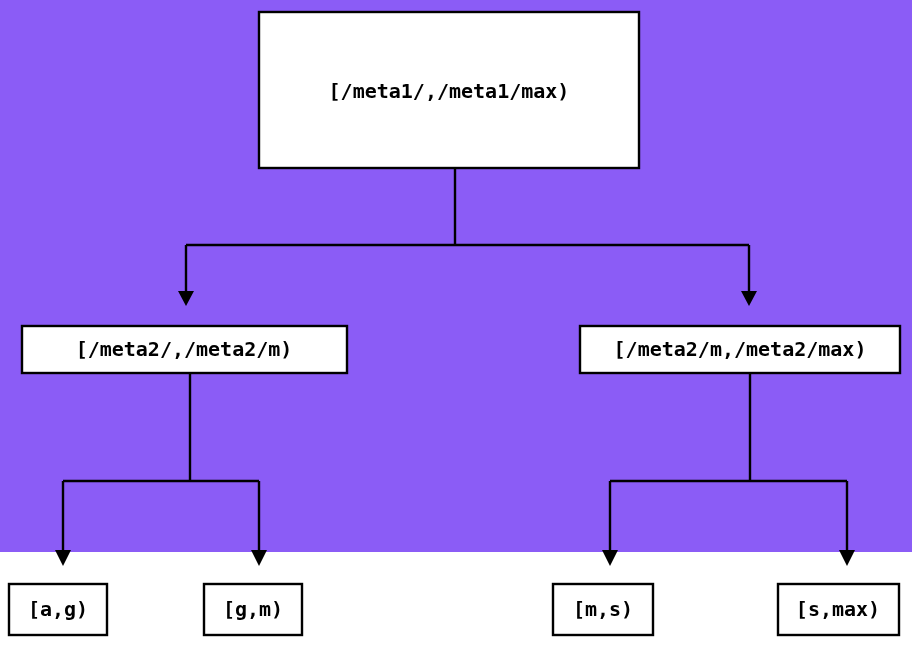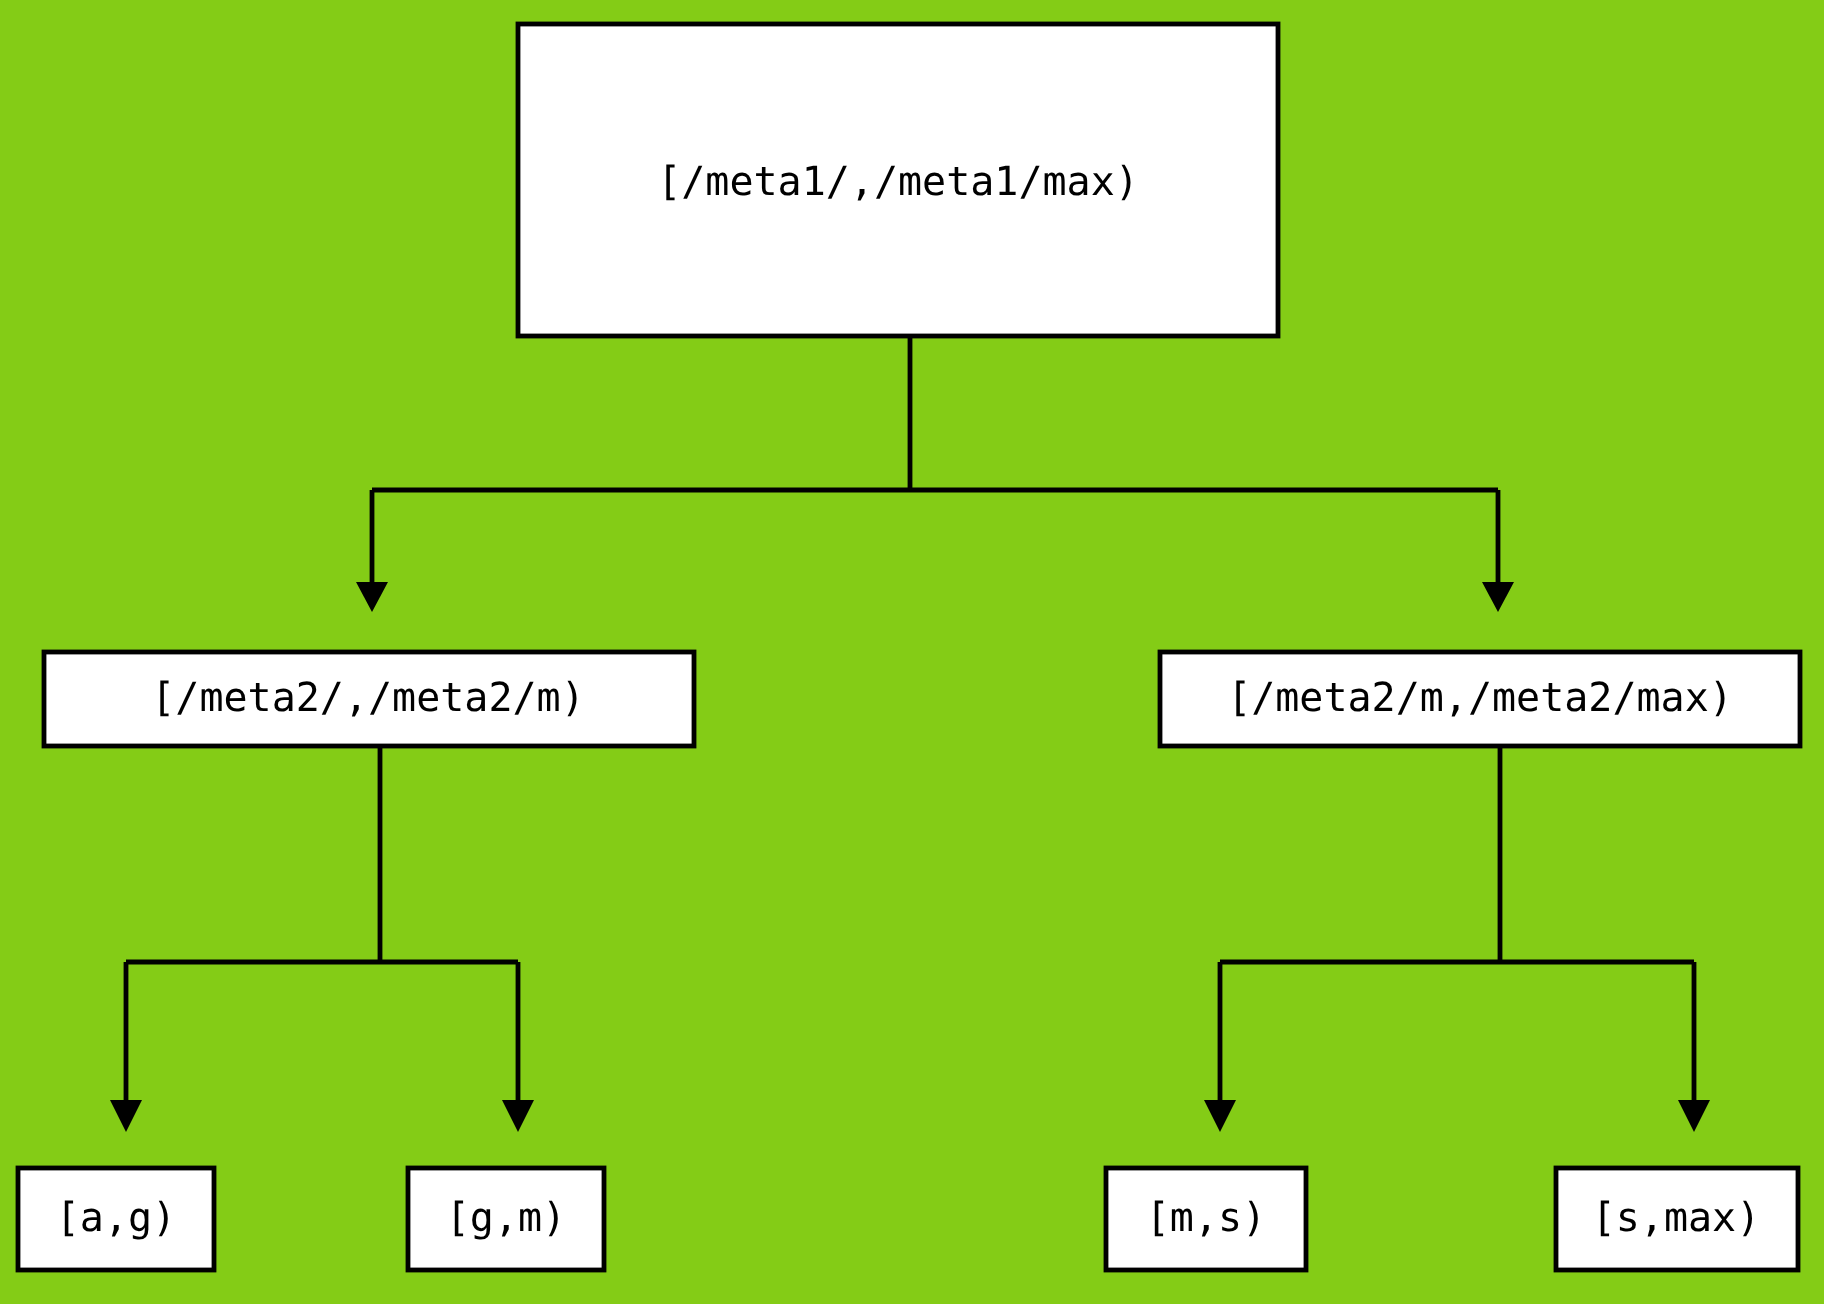--- a/index.html
+++ b/index.html
@@ -9,22 +9,23 @@
   }
   body {
     width: 912px;
     height: 652px;
     font-family: "DejaVu Sans Mono", "Liberation Mono", monospace;
     overflow: hidden;
   }
   #diagram-canvas {
     position: relative;
     width: 912px;
-    height: 652px;
-    background: #84cc16;
+    height: 552px;
+    background: #8b5cf6;
+    font-weight: bold;
   }
   svg.tree {
     position: absolute;
     top: 0;
     left: 0;
     width: 912px;
     height: 652px;
     display: block;
   }
   .node-box {

